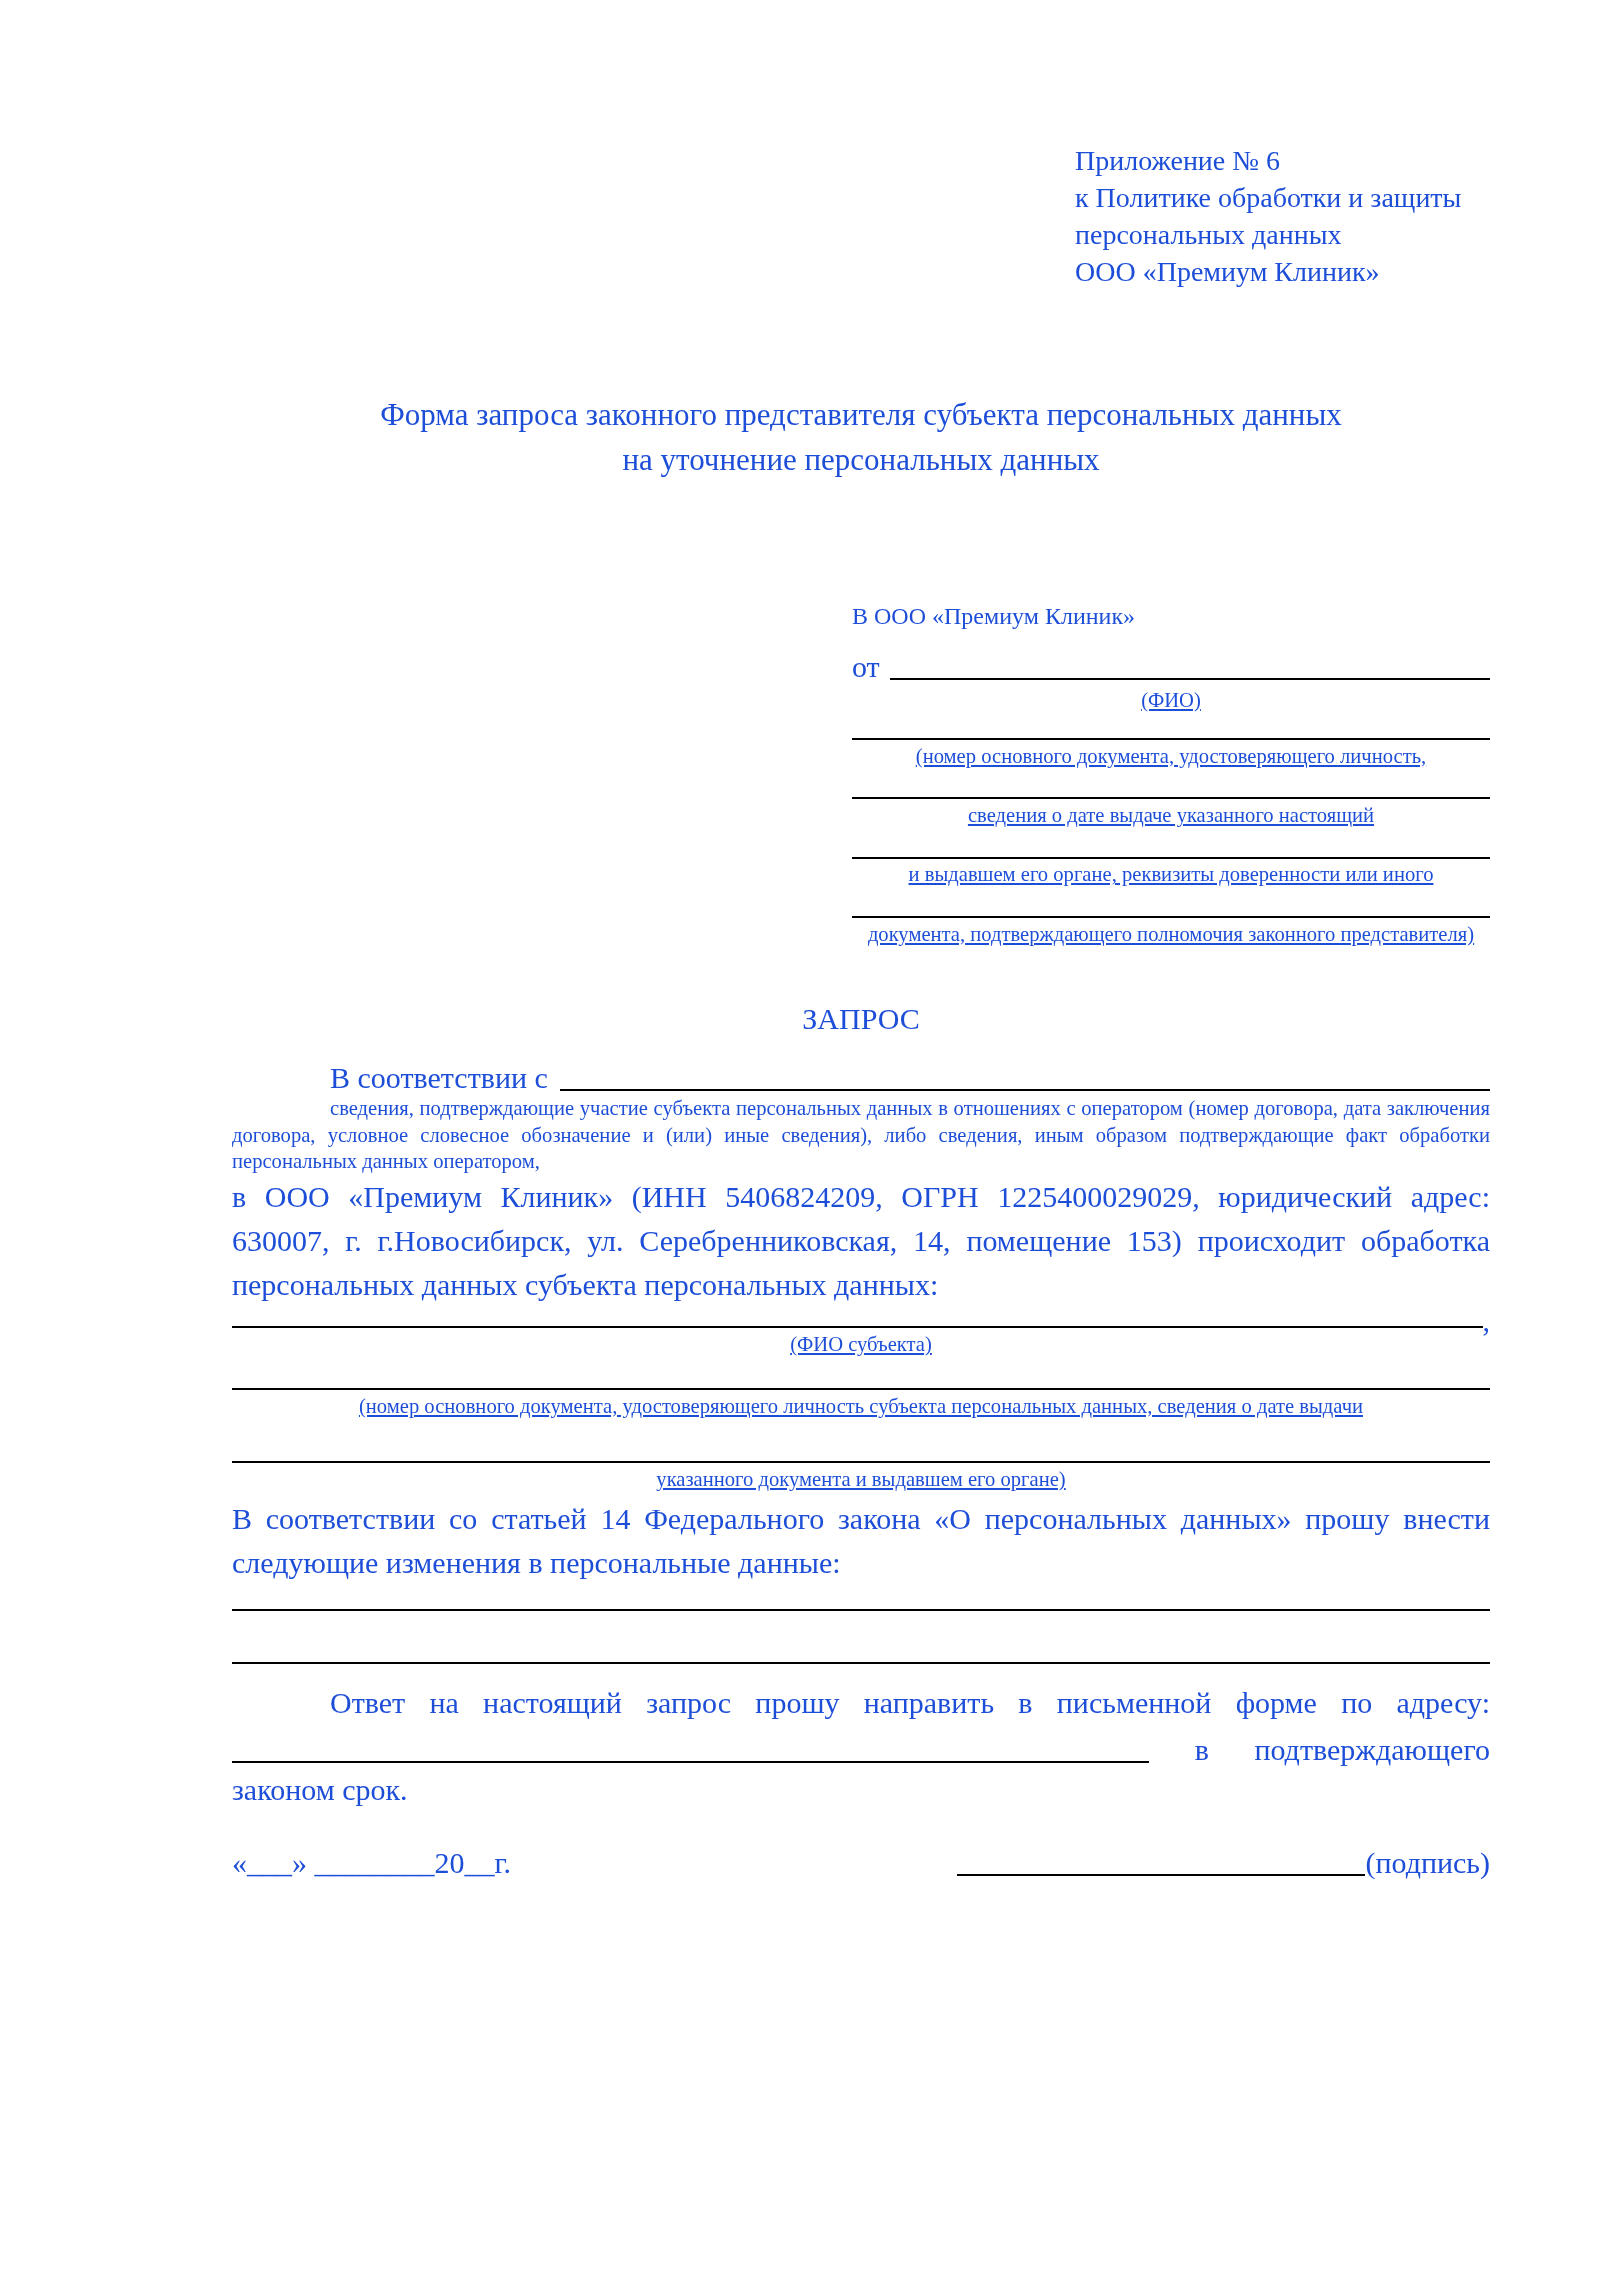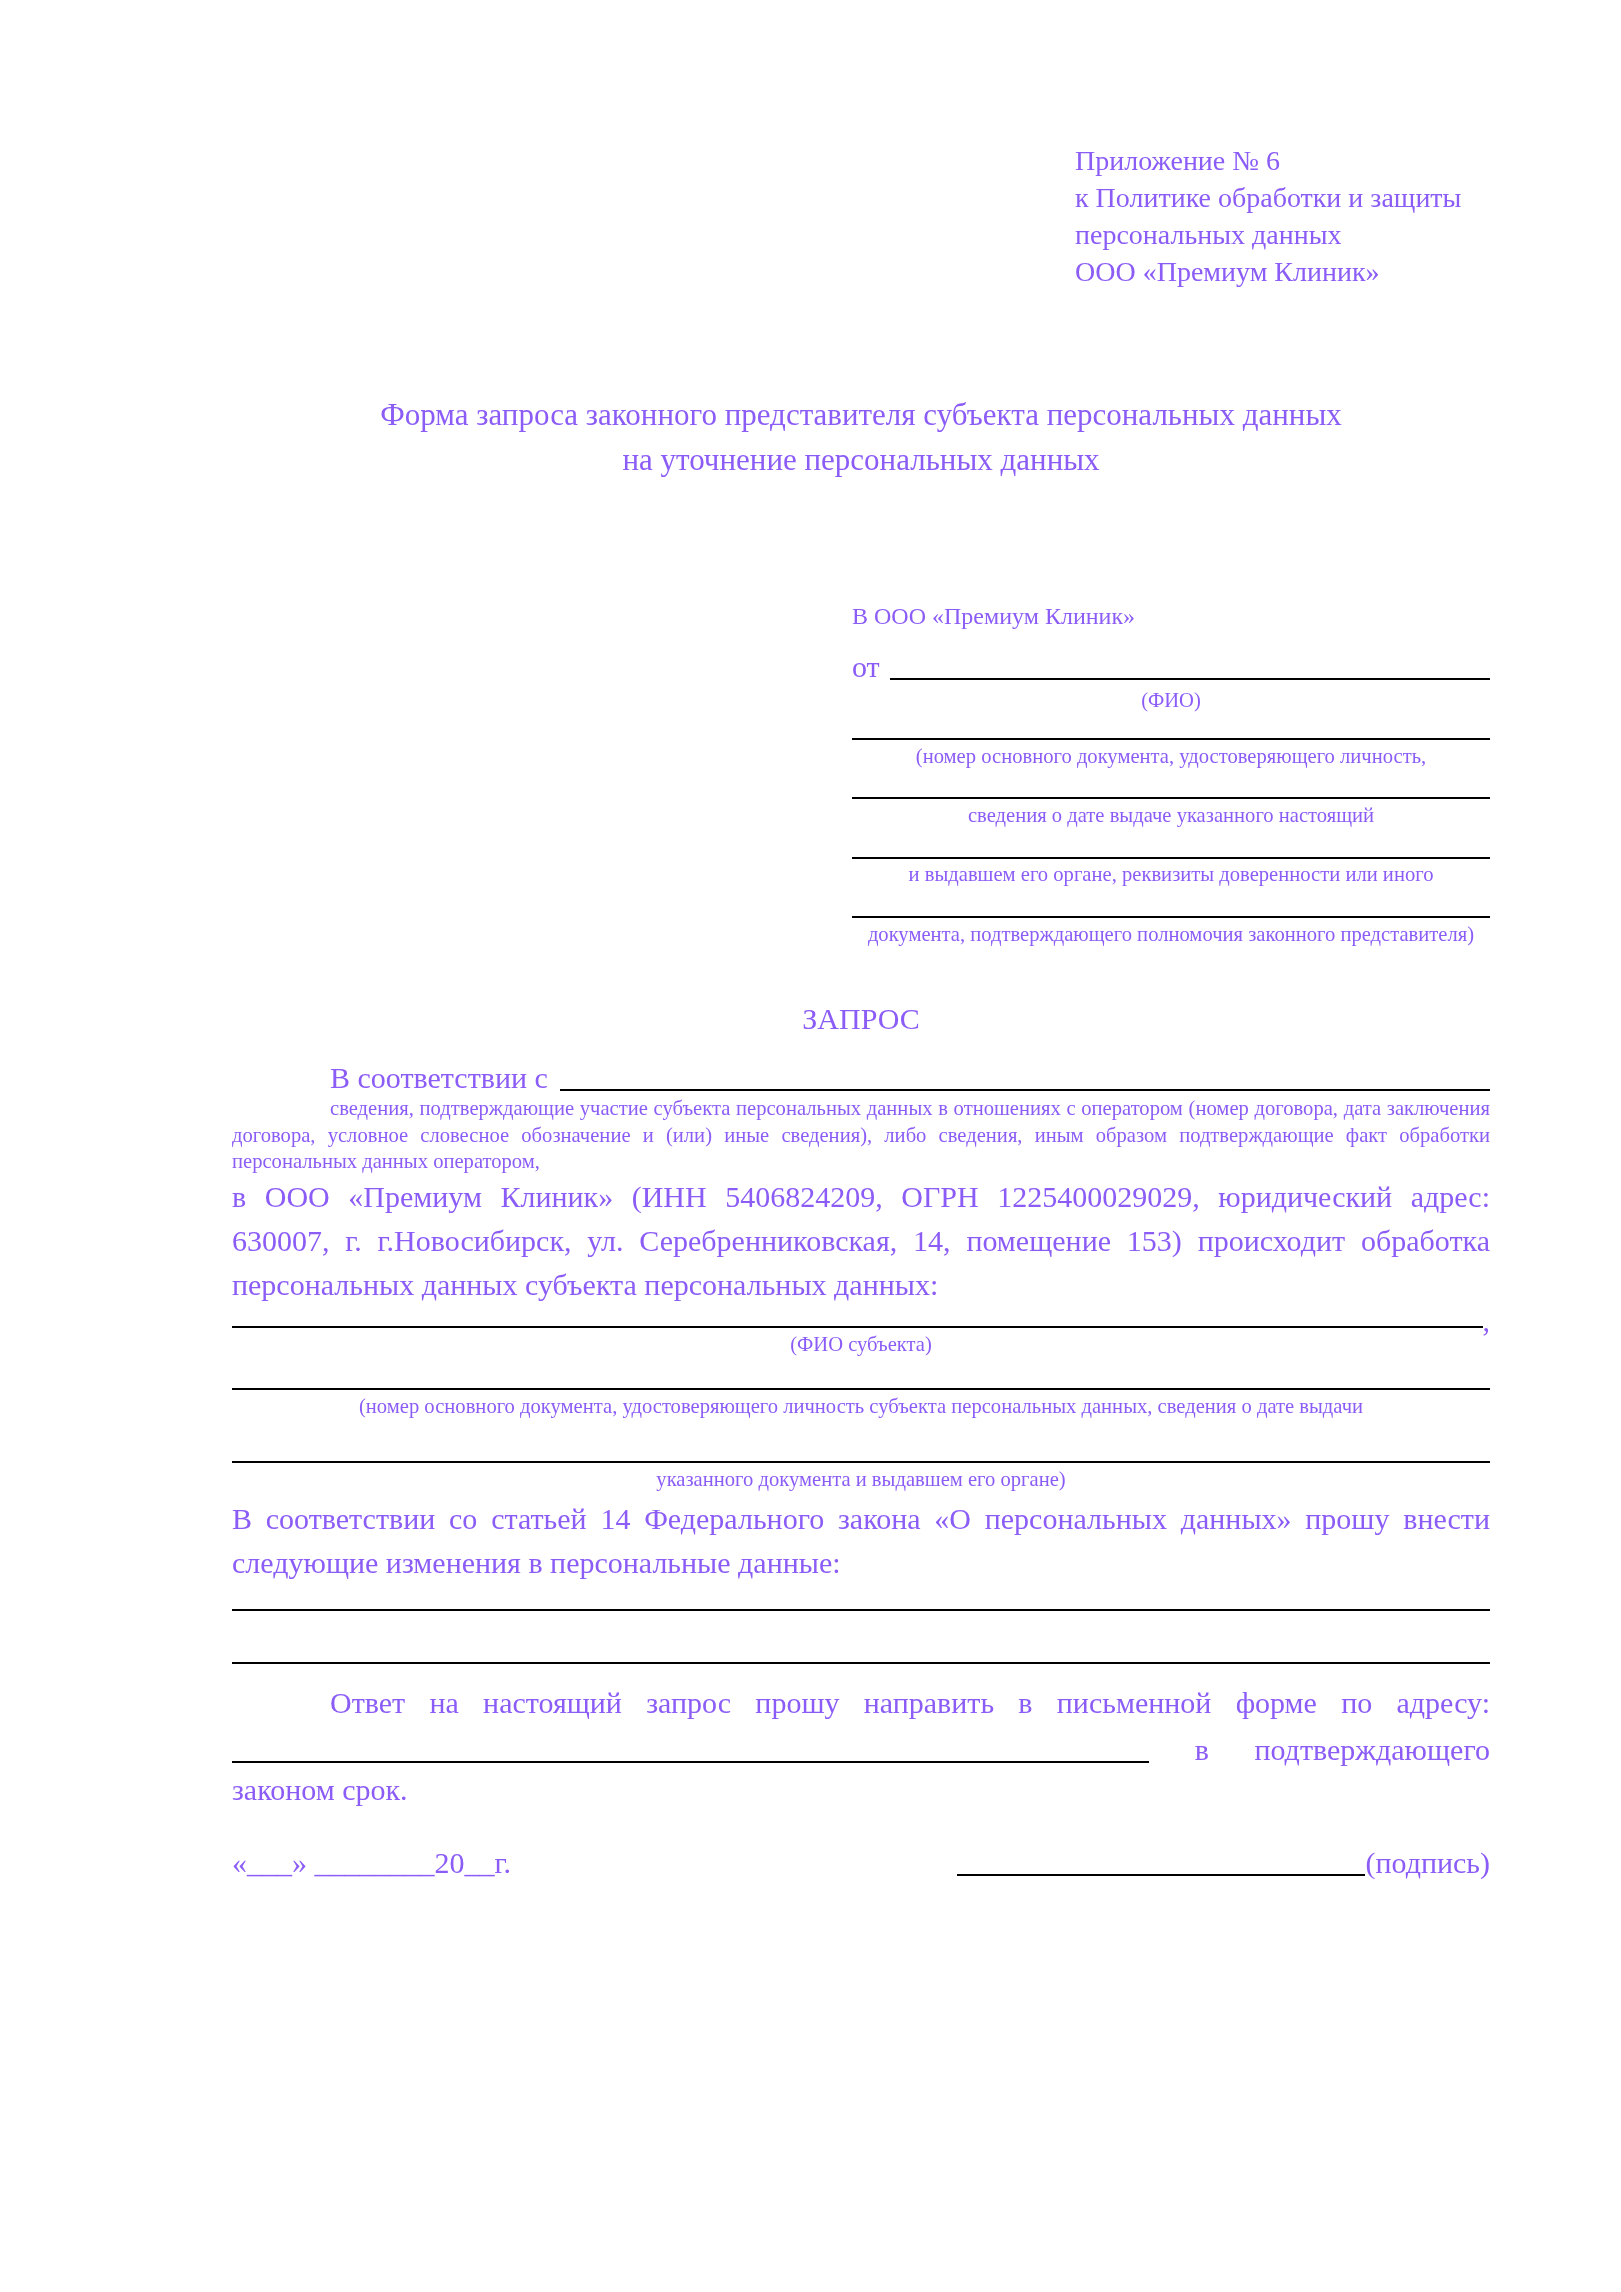--- a/index.html
+++ b/index.html
@@ -1,40 +1,40 @@
 <!DOCTYPE html>
 <html><head>
 <meta charset="utf-8">
 <style>
   * { margin:0; padding:0; box-sizing:border-box; }
   html,body { background:#e8e8e8; }
   .page {
     width:1621px; height:2293px;
     margin:0 auto;
     background:#ffffff;
-    color:#8b5cf6;
+    color:#1d4ed8;
     font-family:"Liberation Serif","DejaVu Serif",serif;
     overflow:hidden;
   }
   .content { padding:142px 131px 0 232px; }
 
   
   .annotation { margin-left:843px; font-size:28px; line-height:37px; }
 
   
   .doc-title { margin-top:102px; text-align:center; font-weight:normal; font-size:31px; line-height:45px; }
 
   
   .addressee { margin-top:116px; margin-left:620px; }
   .addr-to { font-size:24px; line-height:37px; }
   .from-row { display:flex; align-items:flex-end; font-size:30px; height:45px; margin-top:3.9px; }
   .from-row .rule { flex:1; margin-left:9.8px; margin-bottom:3.9px; }
 
   .rule { border-bottom:2.9px solid #000; height:0; }
-  .hint { font-size:20.6px; line-height:24.5px; text-align:center; margin-top:3.9px; }
+  .hint { font-size:20.6px; line-height:24.5px; text-align:center; margin-top:3.9px;text-decoration:underline; }
   .addressee .rule { margin-top:29px; }
 
   
   .zapros { margin-top:51px; text-align:center; font-size:30px; line-height:44px; }
   .intro-row { display:flex; align-items:flex-end; font-size:30px; height:44px; margin-top:9.8px; }
   .intro-row .prefix { margin-left:98px; white-space:nowrap; }
   .intro-row .rule { flex:1; margin-left:11.8px; margin-bottom:3.9px; }
 
   .small-note { font-size:20.6px; line-height:26.5px; text-align:justify; text-indent:98px; }
   .body-par { font-size:30px; line-height:44px; text-align:justify; }

